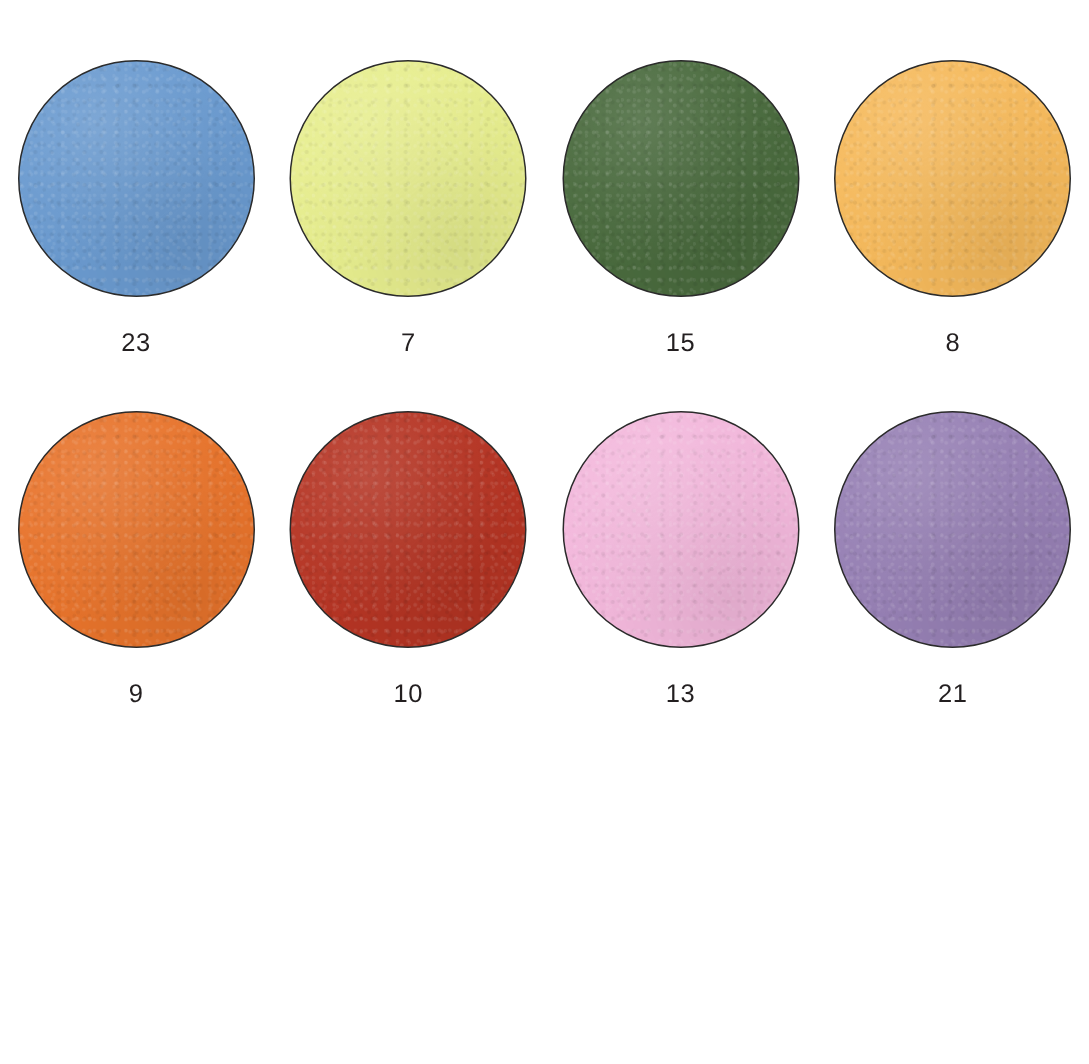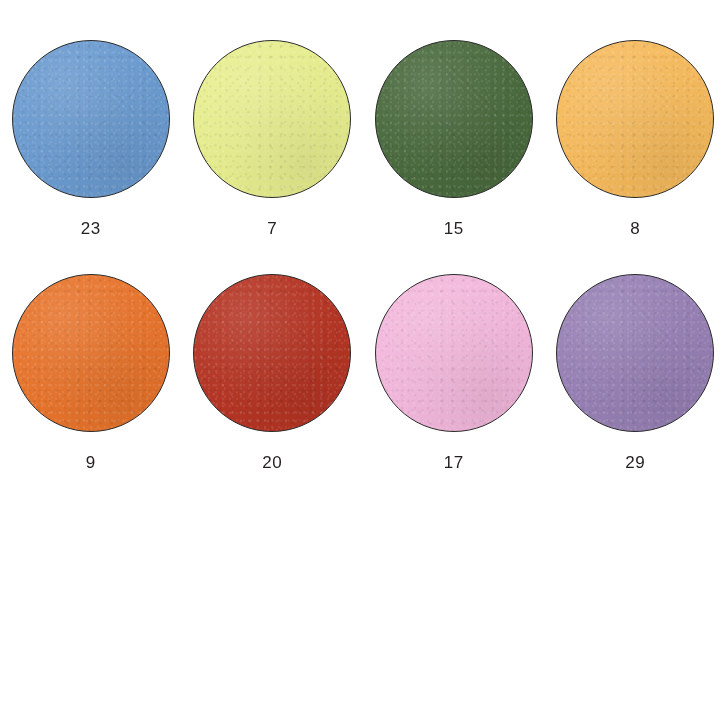--- a/index.html
+++ b/index.html
@@ -131,32 +131,32 @@
     <div class="swatch-disc-wrap">
       <div class="swatch-disc" style="background-color: rgb(232, 116, 44);"></div>
     </div>
     <div class="swatch-label">9</div>
   </div>
 
   <div class="swatch-cell">
     <div class="swatch-disc-wrap">
       <div class="swatch-disc" style="background-color: rgb(182, 53, 36);"></div>
     </div>
-    <div class="swatch-label">20</div>
+    <div class="swatch-label">10</div>
   </div>
 
   <div class="swatch-cell">
     <div class="swatch-disc-wrap">
       <div class="swatch-disc" style="background-color: rgb(243, 184, 220);"></div>
     </div>
-    <div class="swatch-label">17</div>
+    <div class="swatch-label">13</div>
   </div>
 
 
   <div class="swatch-cell">
     <div class="swatch-disc-wrap">
       <div class="swatch-disc" style="background-color: rgb(151, 129, 181);"></div>
     </div>
-    <div class="swatch-label">29</div>
+    <div class="swatch-label">21</div>
   </div>
 
 
 </div>
 
 </body></html>

